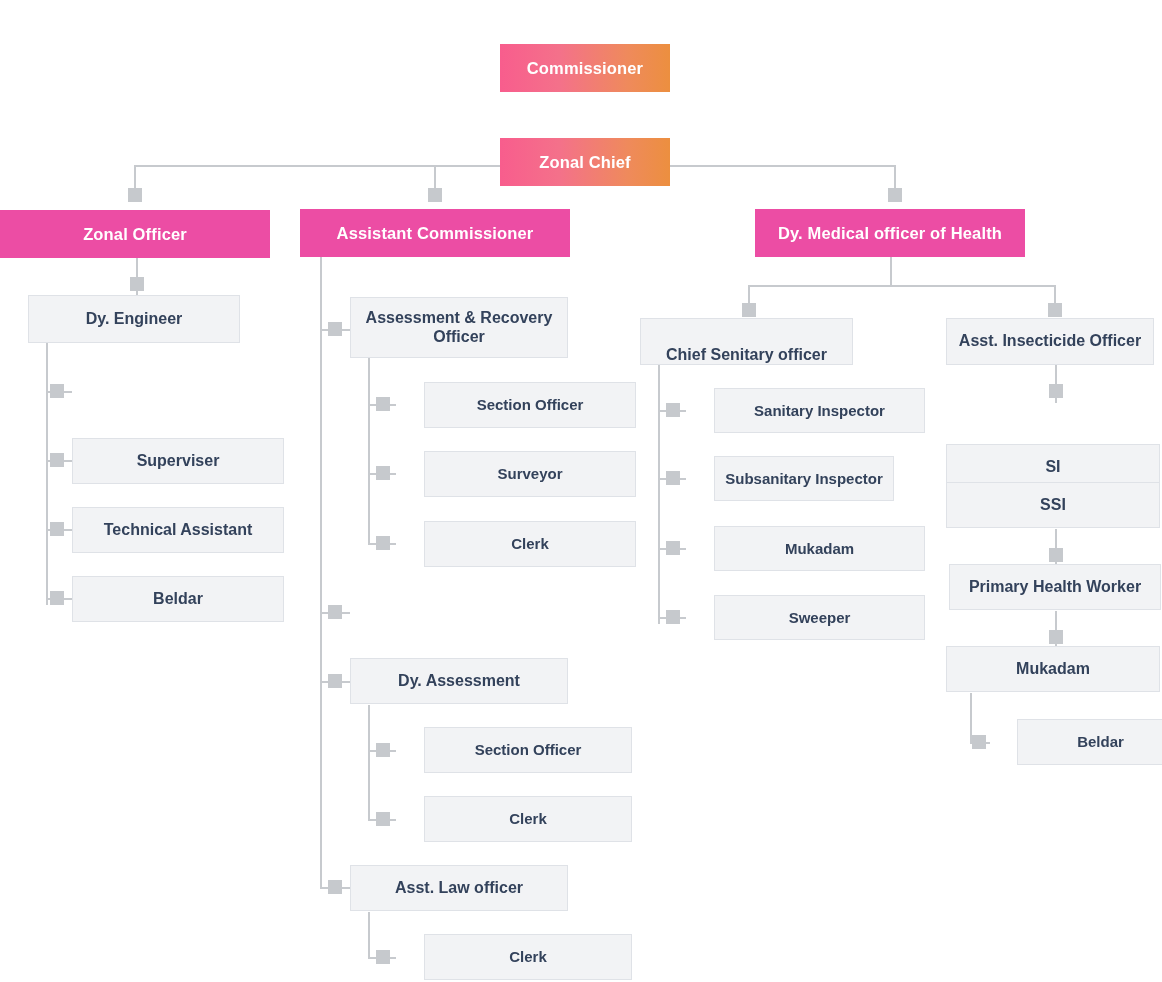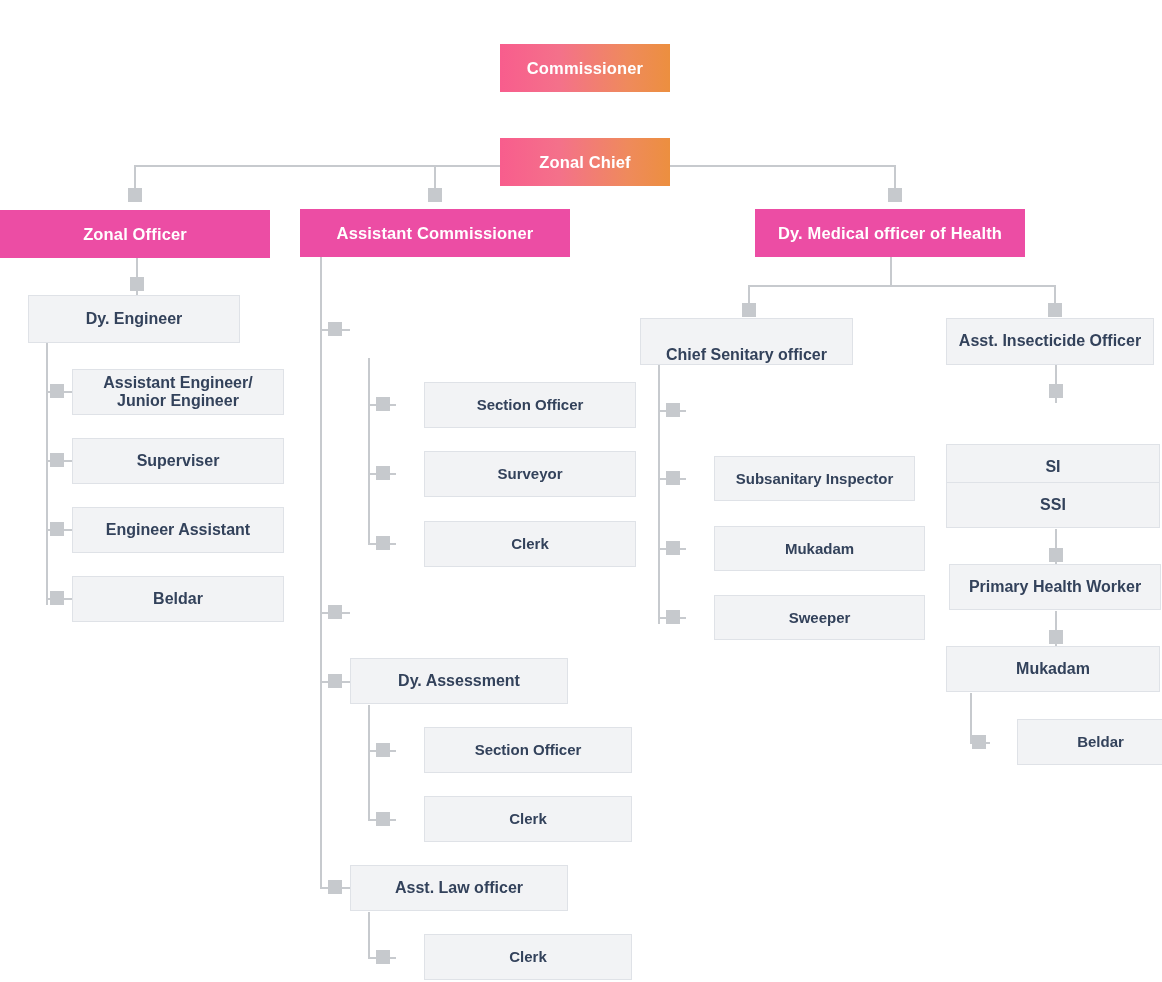--- a/index.html
+++ b/index.html
@@ -184,39 +184,39 @@
   </div>
 
   <div class="node lvl1" style="left:755px; top:209px; width:270px; height:48px;">
     <span>Dy. Medical officer of Health</span>
   </div>
 
   <div class="node plain" style="left:28px; top:295px; width:212px; height:48px;">
     <span>Dy. Engineer</span>
   </div>
 
-  <div class="node plain" style="left:72px; top:369px; width:212px; height:46px;">
-    <span>
-      <span>Assistant Engineer/</span><br>
-      <span>Junior Engineer</span>
-    </span>
-  </div>
 
   <div class="node plain" style="left:72px; top:438px; width:212px; height:46px;">
     <span>Superviser</span>
   </div>
 
   <div class="node plain" style="left:72px; top:507px; width:212px; height:46px;">
-    <span>Engineer Assistant</span>
+    <span>Technical Assistant</span>
   </div>
 
   <div class="node plain" style="left:72px; top:576px; width:212px; height:46px;">
     <span>Beldar</span>
   </div>
 
+  <div class="node plain" style="left:350px; top:297px; width:218px; height:61px;">
+    <span>
+      <span>Assessment &amp; Recovery</span><br>
+      <span>Officer</span>
+    </span>
+  </div>
 
   <div class="node plain small" style="left:396px; top:382px; width:212px; height:46px;">
     <span>Section Officer</span>
   </div>
 
   <div class="node plain small" style="left:396px; top:451px; width:212px; height:46px;">
     <span>Surveyor</span>
   </div>
 
   <div class="node plain small" style="left:396px; top:521px; width:212px; height:46px;">
@@ -241,22 +241,25 @@
   </div>
 
   <div class="node plain small" style="left:396px; top:934px; width:208px; height:46px;">
     <span>Clerk</span>
   </div>
 
   <div class="node plain" style="left:640px; top:318px; width:213px; height:47px;align-items:flex-end;">
     <span>Chief Senitary officer</span>
   </div>
 
-
-  <div class="node plain small" style="left:686px; top:456px; width:201px; height:45px;justify-content:center;">
+  <div class="node plain small" style="left:686px; top:388px; width:211px; height:45px;">
+    <span>Sanitary Inspector</span>
+  </div>
+
+  <div class="node plain small" style="left:686px; top:456px; width:180px; height:45px;justify-content:center;">
     <span>Subsanitary Inspector</span>
   </div>
 
   <div class="node plain small" style="left:686px; top:526px; width:211px; height:45px;">
     <span>Mukadam</span>
   </div>
 
   <div class="node plain small" style="left:686px; top:595px; width:211px; height:45px;">
     <span>Sweeper</span>
   </div>

